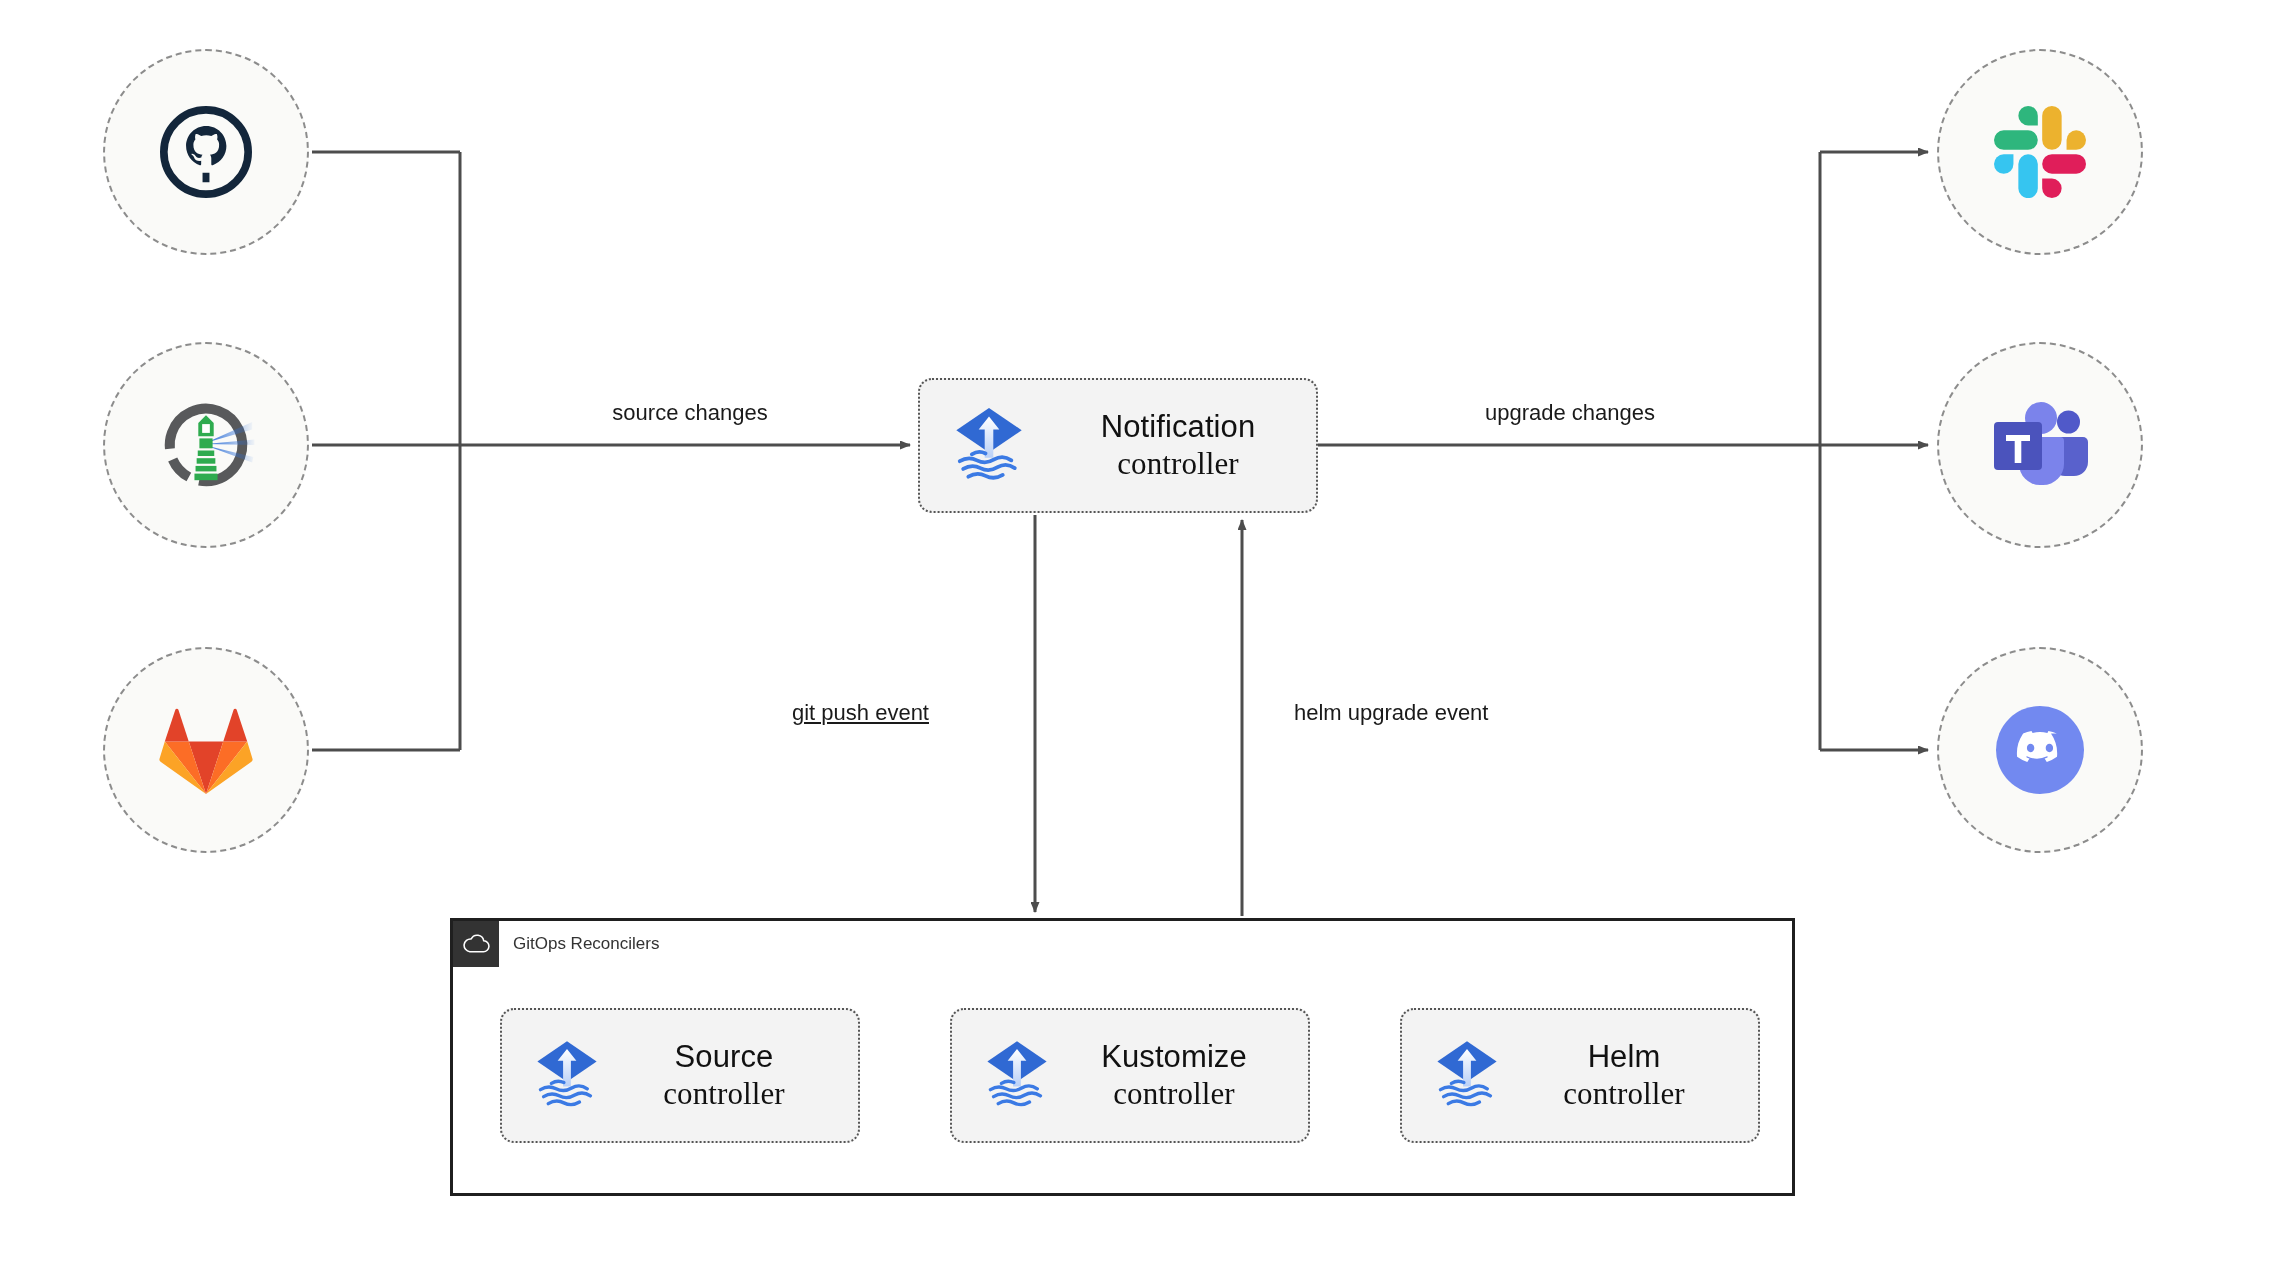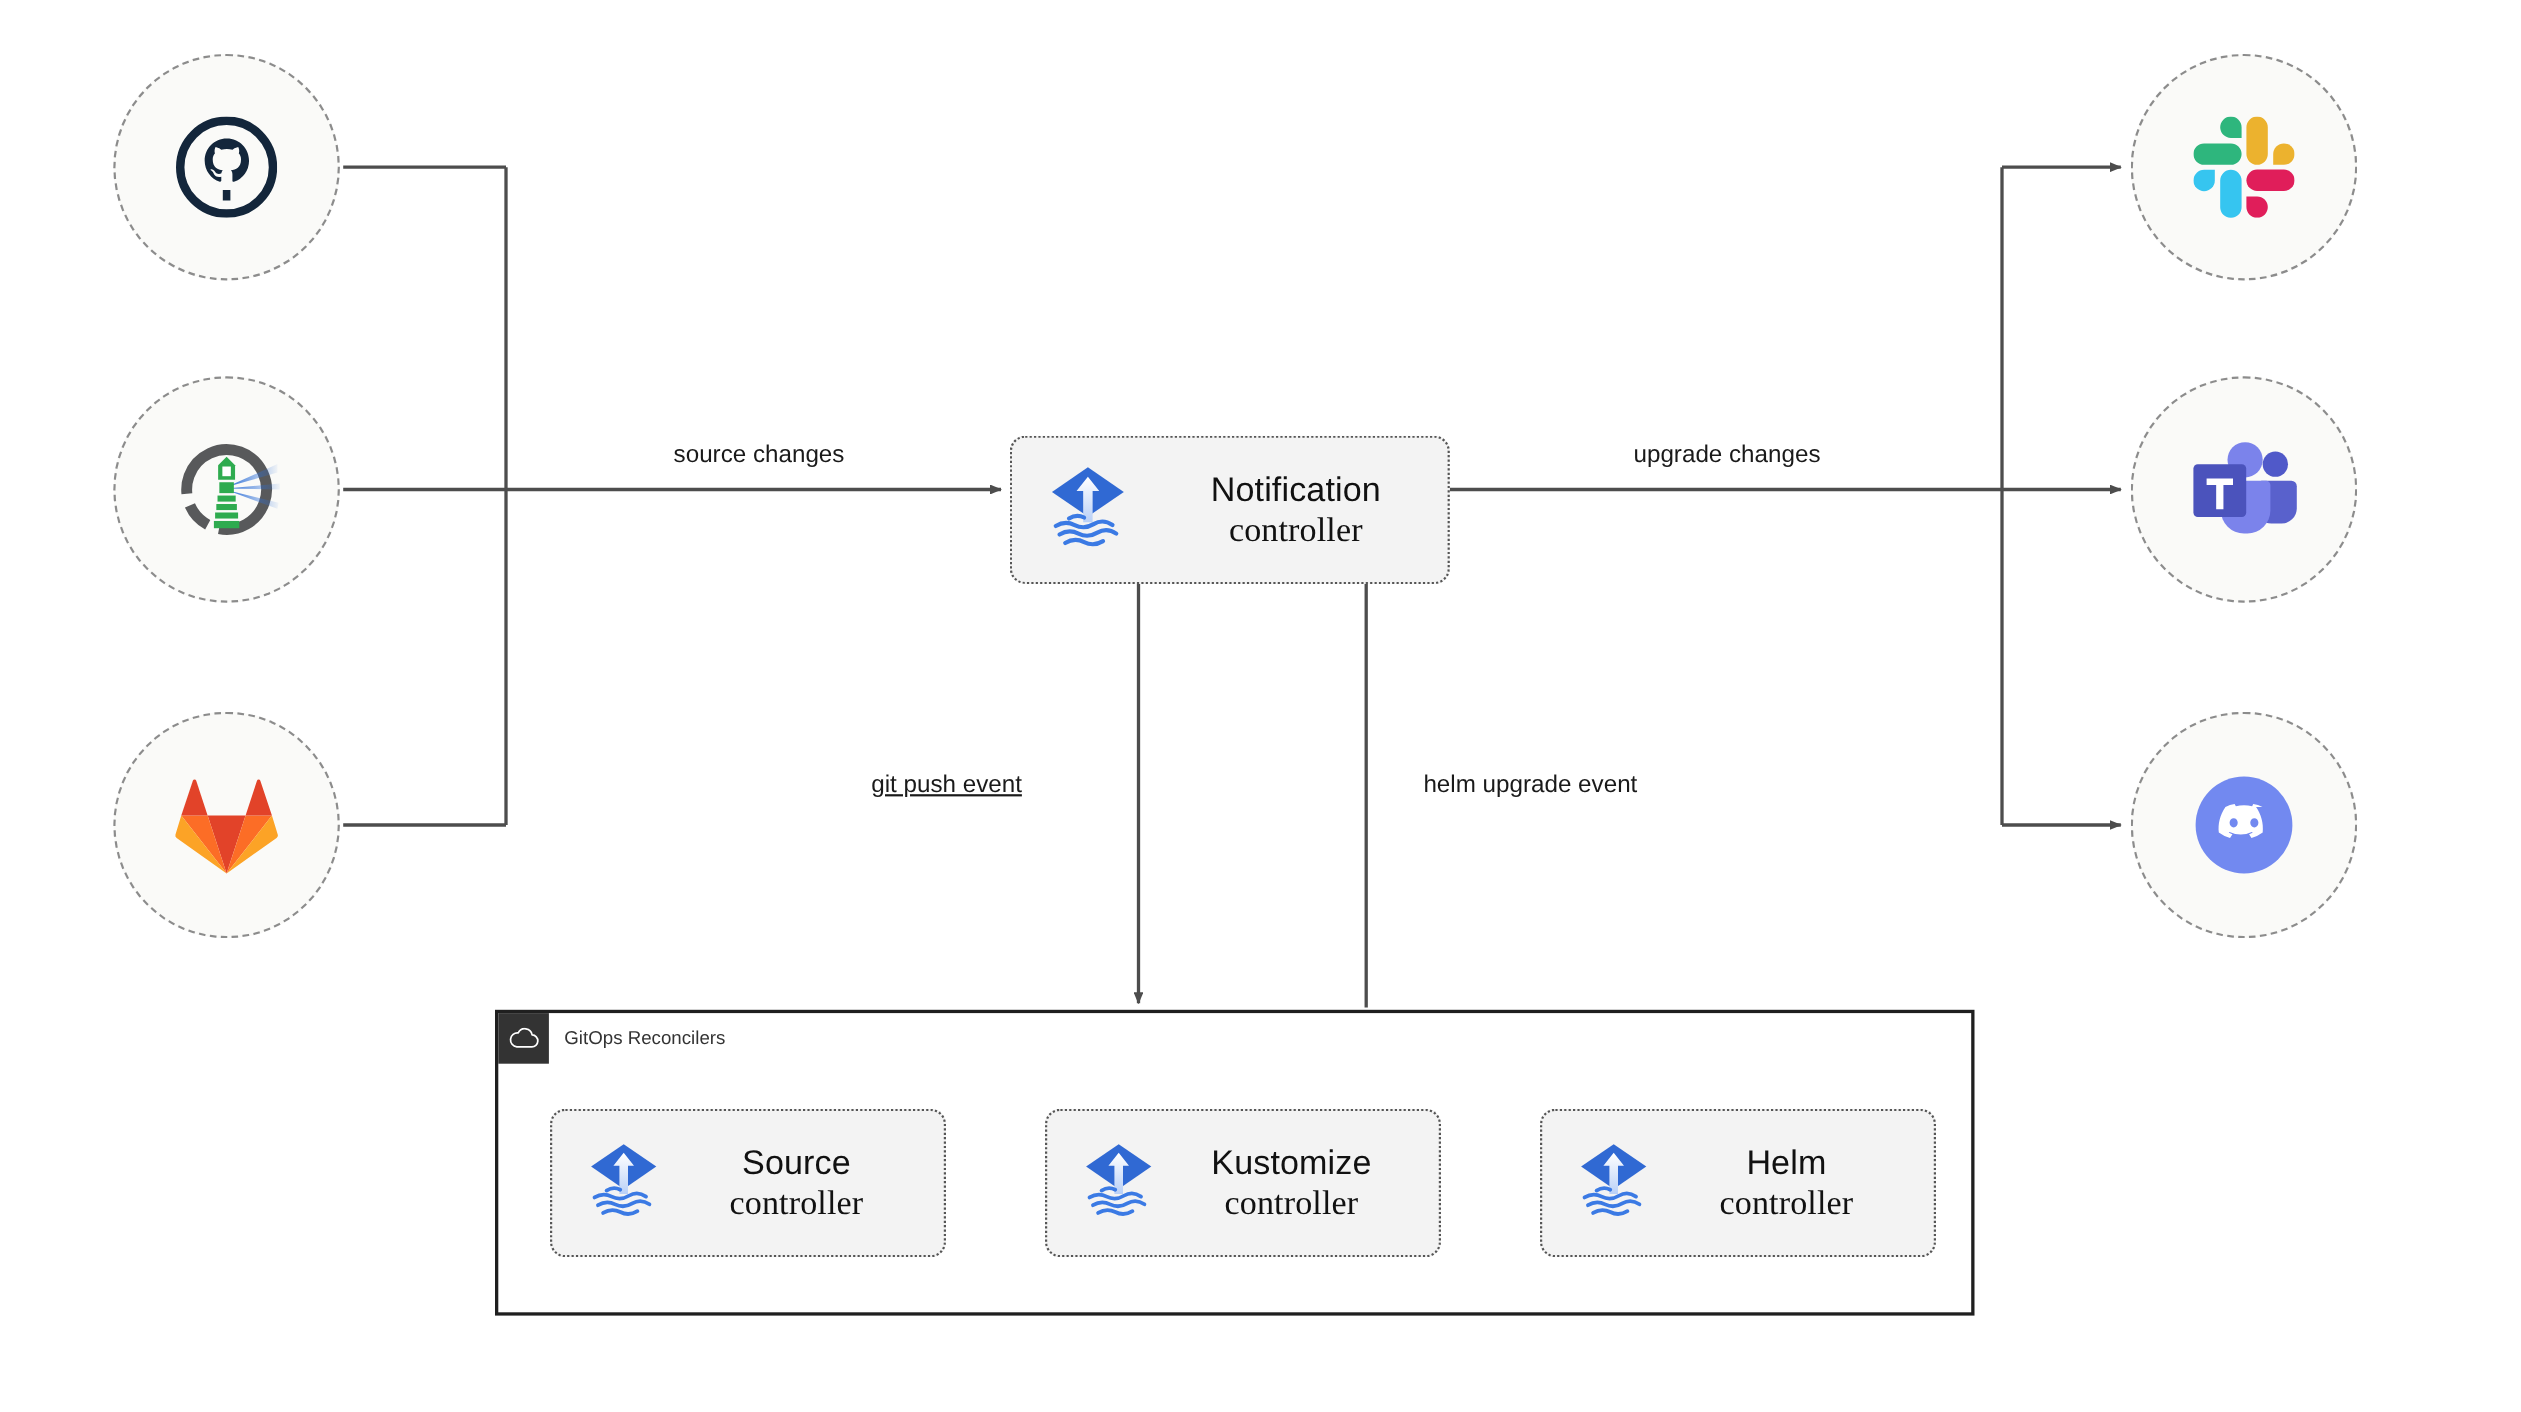--- a/index.html
+++ b/index.html
@@ -184,21 +184,21 @@
 
   <div class="circle-node" style="left:1937px;top:647px;width:206px;height:206px;">
     <span class="glyph">
       <svg width="104" height="104" viewBox="0 0 104 104" aria-hidden="true">
         <circle cx="52" cy="52" r="44" fill="#7289f0"></circle>
         <path fill="#ffffff" d="M68.8 35.6a33 33 0 0 0-8.4-2.6l-1 2a30.6 30.6 0 0 0-14.8 0l-1.1-2a33 33 0 0 0-8.4 2.6c-5.3 7.9-6.8 15.6-6 23.2a33.4 33.4 0 0 0 10.2 5.1l2.2-3.4a21.6 21.6 0 0 1-3.4-1.6l.8-.6a23.7 23.7 0 0 0 20.2 0l.9.6a21.4 21.4 0 0 1-3.4 1.6l2.2 3.4a33.3 33.3 0 0 0 10.2-5.1c.9-8.8-1.5-16.4-6-23.2zM42.6 54.2c-2 0-3.7-1.9-3.7-4.2s1.6-4.2 3.7-4.2 3.7 1.9 3.7 4.2-1.6 4.2-3.7 4.2zm18.8 0c-2 0-3.7-1.9-3.7-4.2s1.6-4.2 3.7-4.2 3.7 1.9 3.7 4.2-1.6 4.2-3.7 4.2z"></path>
       </svg>
     </span>
   </div>
 
-  <div class="ctl-box" style="left:918px;top:396px;width:400px;height:135px;gap:24px;">
+  <div class="ctl-box" style="left:918px;top:378px;width:400px;height:135px;gap:24px;">
     <span class="flux-logo">
       <svg width="86" height="86" viewBox="0 0 100 100" aria-hidden="true">
         <defs>
           <linearGradient id="fluxArrow" x1="0" y1="0" x2="0" y2="1">
             <stop offset="0%" stop-color="#ffffff"></stop>
             <stop offset="100%" stop-color="#b9d0f7"></stop>
           </linearGradient>
         </defs>
         <path fill="#3069d3" d="M50 8 L88 34 L50 60 L12 34 Z"></path>
         <path fill="url(#fluxArrow)" d="M50 18 L62 33 L55 33 L55 66 L45 66 L45 33 L38 33 Z"></path>

